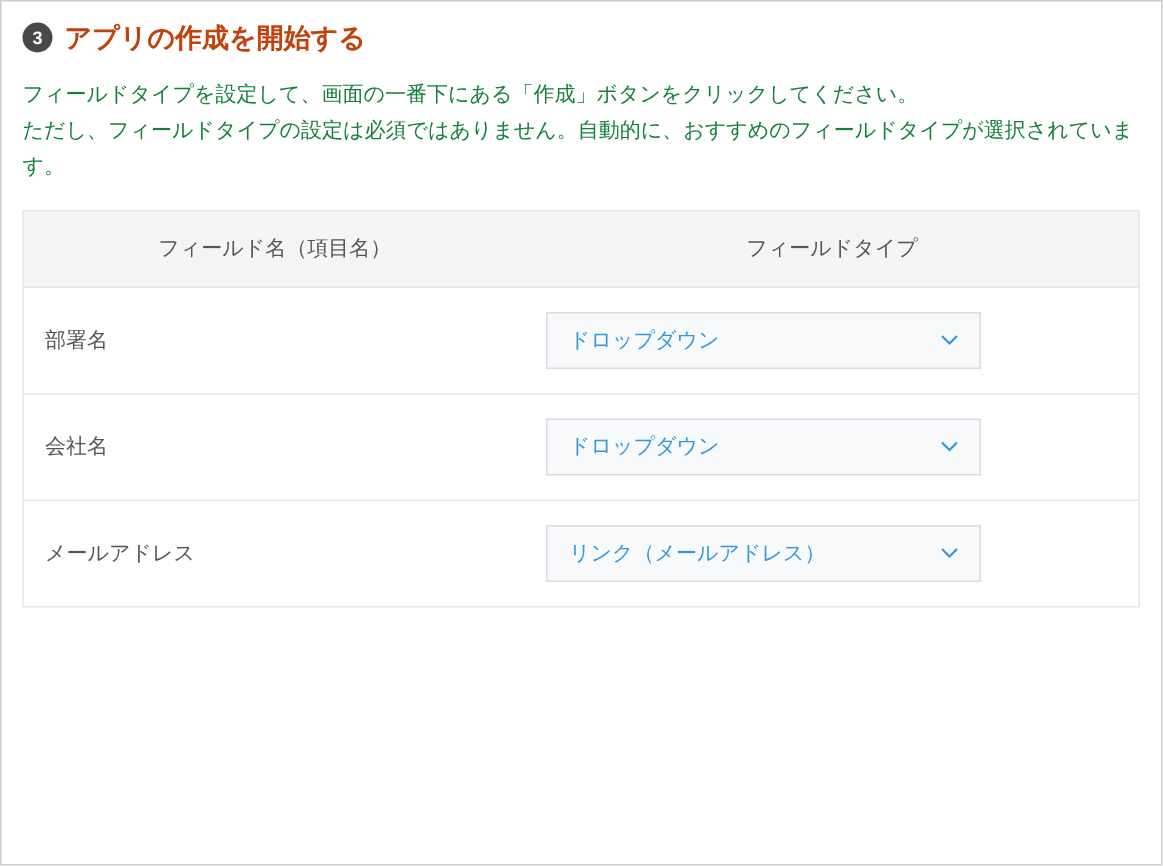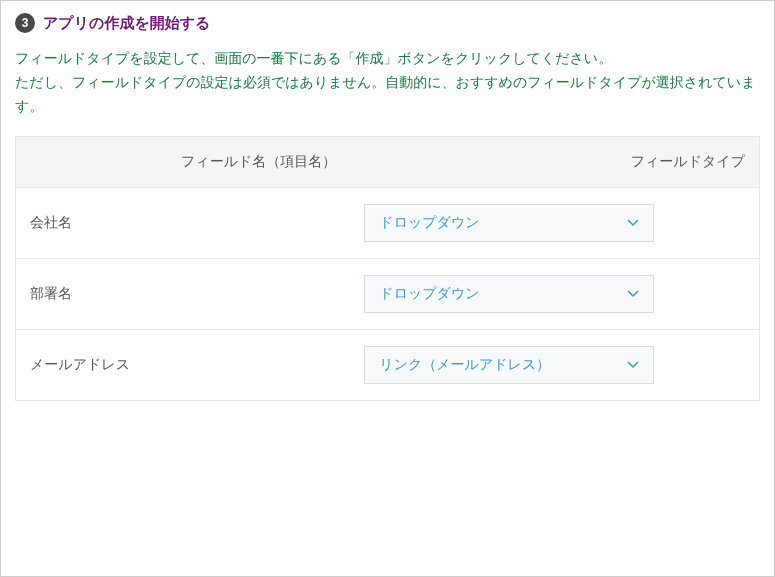--- a/index.html
+++ b/index.html
@@ -26,38 +26,38 @@
       background: #484848;
       color: #fff;
       font-size: 12px;
       font-weight: bold;
       display: inline-flex;
       align-items: center;
       justify-content: center;
       flex-shrink: 0;
     }
     .section-title {
-      font-size: 15px;
+      font-size: 18px;
       font-weight: bold;
-      color: #701a75;
+      color: #c2410c;
     }
     .description {
       padding: 14px 14px 18px 14px;
       line-height: 1.7;
       color: #15803d;
     }
     .field-table {
       width: calc(100% - 28px);
       margin: 0 14px;
       border-collapse: collapse;
       border: 1px solid #e6e6e6;
     }
     .field-table thead th {
       background: #f5f5f5;
-      text-align: right;
+      text-align: center;
       font-weight: normal;
       color: #555;
       padding: 16px 14px;
       border-bottom: 1px solid #e6e6e6;
       font-size: 14px;
     }
     .field-table thead th:first-child {
       width: 45%;
     }
     .field-table tbody td {
@@ -97,34 +97,34 @@
 
 <table class="field-table">
   <thead>
     <tr>
       <th>フィールド名（項目名）</th>
       <th>フィールドタイプ</th>
     </tr>
   </thead>
   <tbody>
     <tr>
-      <td>会社名</td>
+      <td>部署名</td>
       <td>
         <div class="dropdown">
           <span>ドロップダウン</span>
           <span class="chevron">
             <svg viewBox="0 0 12 8" width="12" height="8">
                 <path d="M1 1l5 5 5-5" fill="none" stroke="#3498db" stroke-width="1.5"></path>
               </svg>
           </span>
         </div>
       </td>
     </tr>
     <tr>
-      <td>部署名</td>
+      <td>会社名</td>
       <td>
         <div class="dropdown">
           <span>ドロップダウン</span>
           <span class="chevron">
             <svg viewBox="0 0 12 8" width="12" height="8">
                 <path d="M1 1l5 5 5-5" fill="none" stroke="#3498db" stroke-width="1.5"></path>
               </svg>
           </span>
         </div>
       </td>

